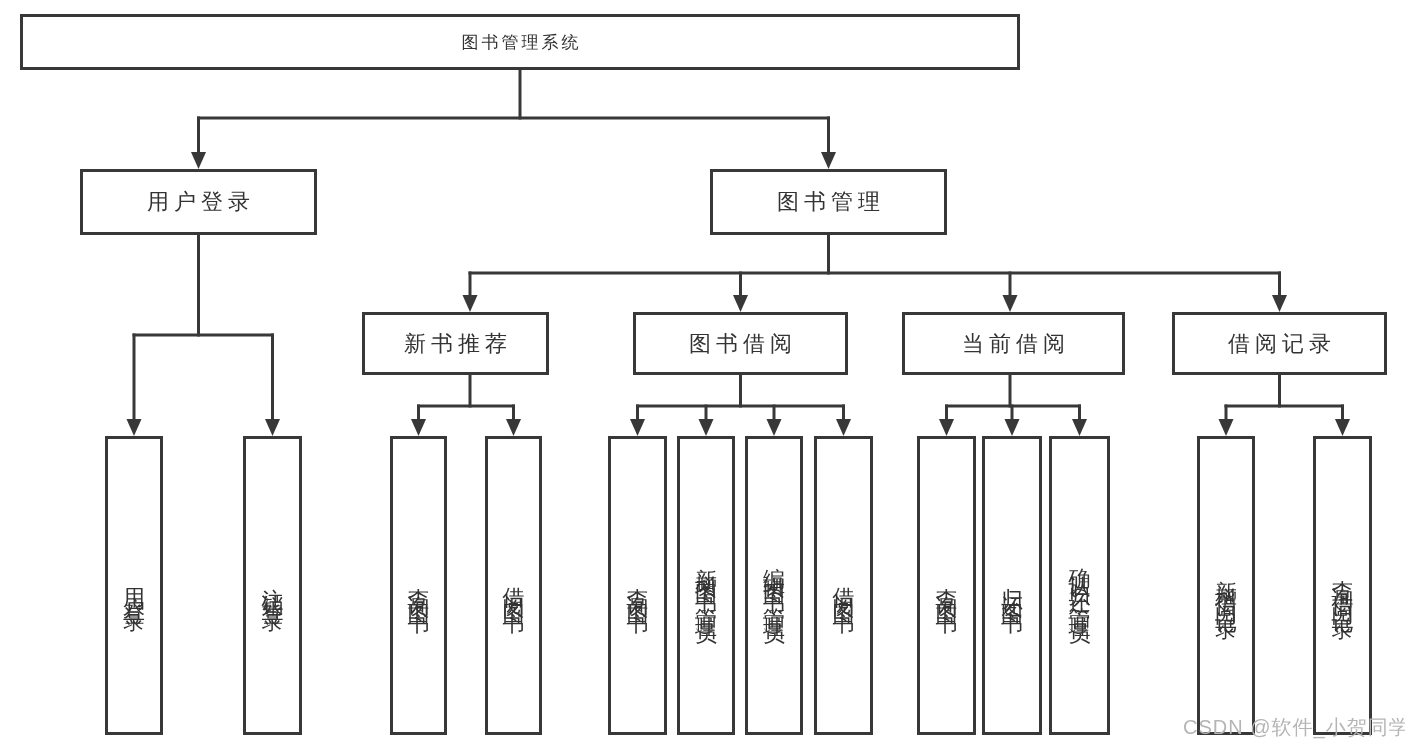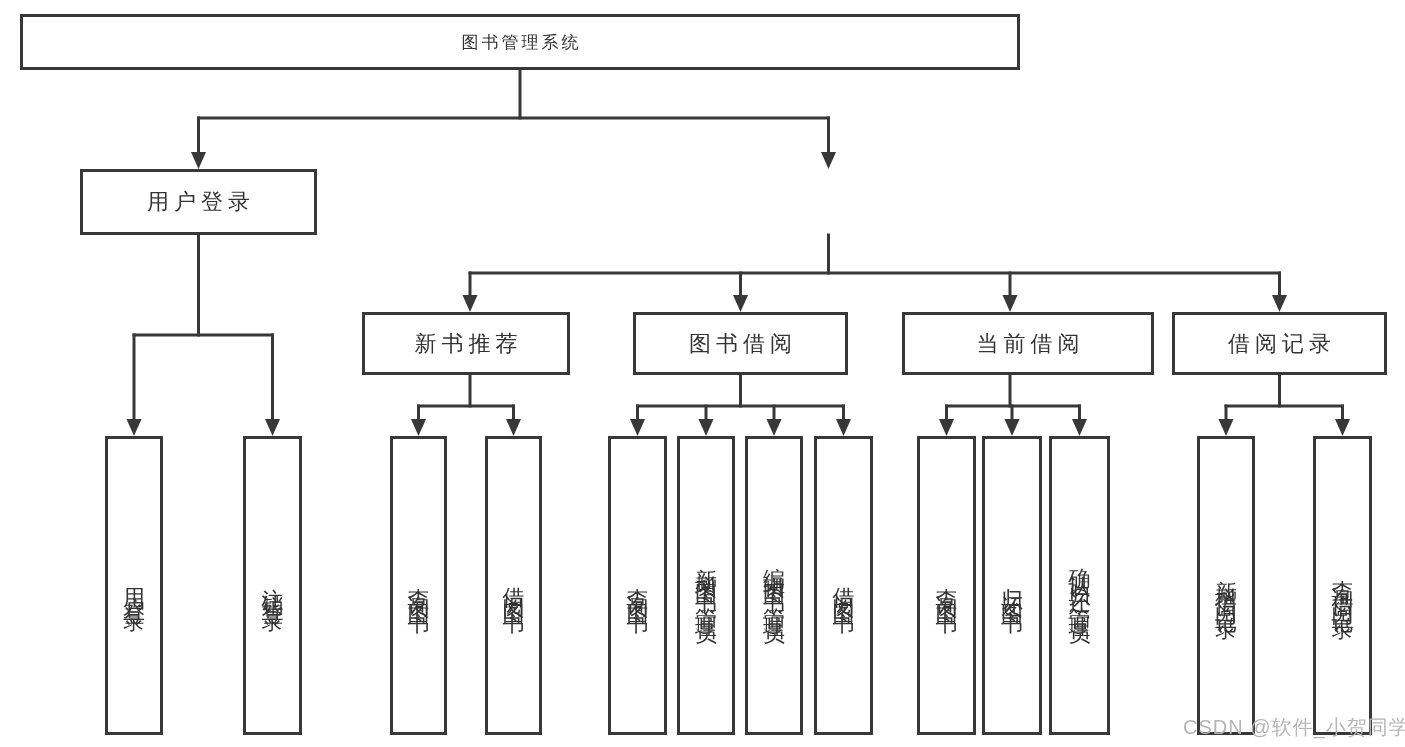--- a/index.html
+++ b/index.html
@@ -105,24 +105,25 @@
       <line x1="1226" y1="406" x2="1342.5" y2="406" stroke="#383838" stroke-width="3" stroke-linecap="square"></line>
       <line x1="1226" y1="406" x2="1226" y2="422" stroke="#383838" stroke-width="3" stroke-linecap="square"></line>
       <polygon points="1218.5,419 1233.5,419 1226,436" fill="#383838"></polygon>
       <line x1="1342.5" y1="406" x2="1342.5" y2="422" stroke="#383838" stroke-width="3" stroke-linecap="square"></line>
       <polygon points="1335,419 1350,419 1342.5,436" fill="#383838"></polygon>
     </svg>
 
   <div class="node root-node" style="left:20px; top:14px; width:1000px; height:56px;">图书管理系统</div>
 
   <div class="node h-node" style="left:80px; top:169px; width:237px; height:66px;">用户登录</div>
+  <div class="node h-node" style="left:710px; top:169px; width:237px; height:66px;">图书管理</div>
 
-  <div class="node h-node" style="left:362px; top:312px; width:208px; height:63px;">新书推荐</div>
+  <div class="node h-node" style="left:362px; top:312px; width:187px; height:63px;">新书推荐</div>
   <div class="node h-node" style="left:633px; top:312px; width:215px; height:63px;text-align:center;">图书借阅</div>
-  <div class="node h-node" style="left:902px; top:312px; width:252px; height:63px;">当前借阅</div>
+  <div class="node h-node" style="left:902px; top:312px; width:223px; height:63px;">当前借阅</div>
   <div class="node h-node" style="left:1172px; top:312px; width:215px; height:63px;">借阅记录</div>
 
   <div class="node leaf-node" style="left:105px; top:436px; width:58px; height:299px;">用户登录</div>
   <div class="node leaf-node" style="left:243px; top:436px; width:59px; height:299px;">注销登录</div>
 
   <div class="node leaf-node" style="left:390px; top:436px; width:57px; height:299px;">查询图书</div>
   <div class="node leaf-node" style="left:485px; top:436px; width:57px; height:299px;">借阅图书</div>
 
   <div class="node leaf-node" style="left:608px; top:436px; width:59px; height:299px;">查询图书</div>
   <div class="node leaf-node" style="left:677px; top:436px; width:58px; height:299px;">新增图书（管理员）</div>

